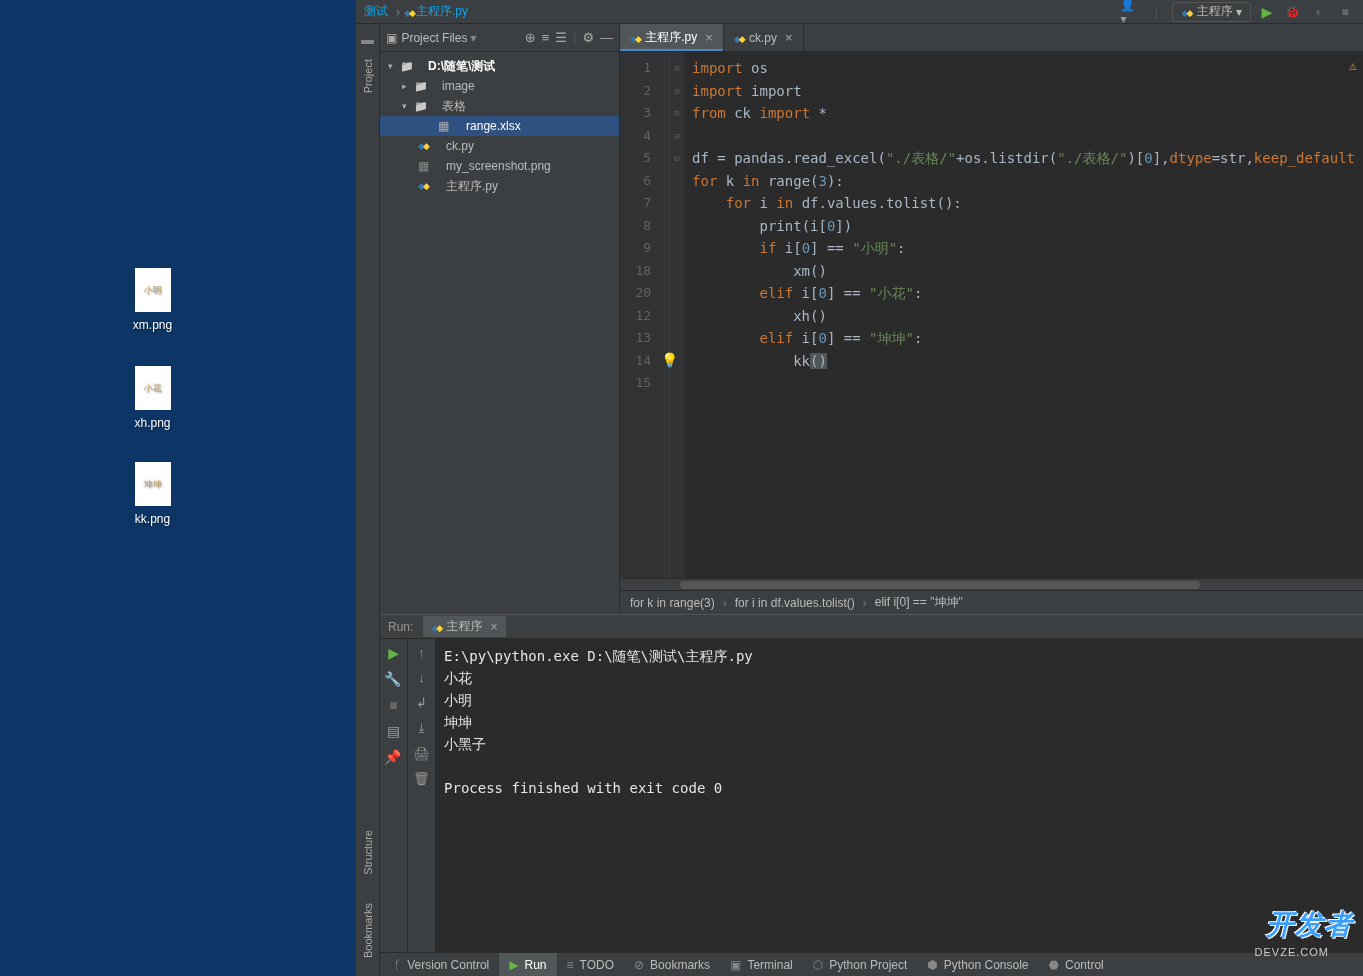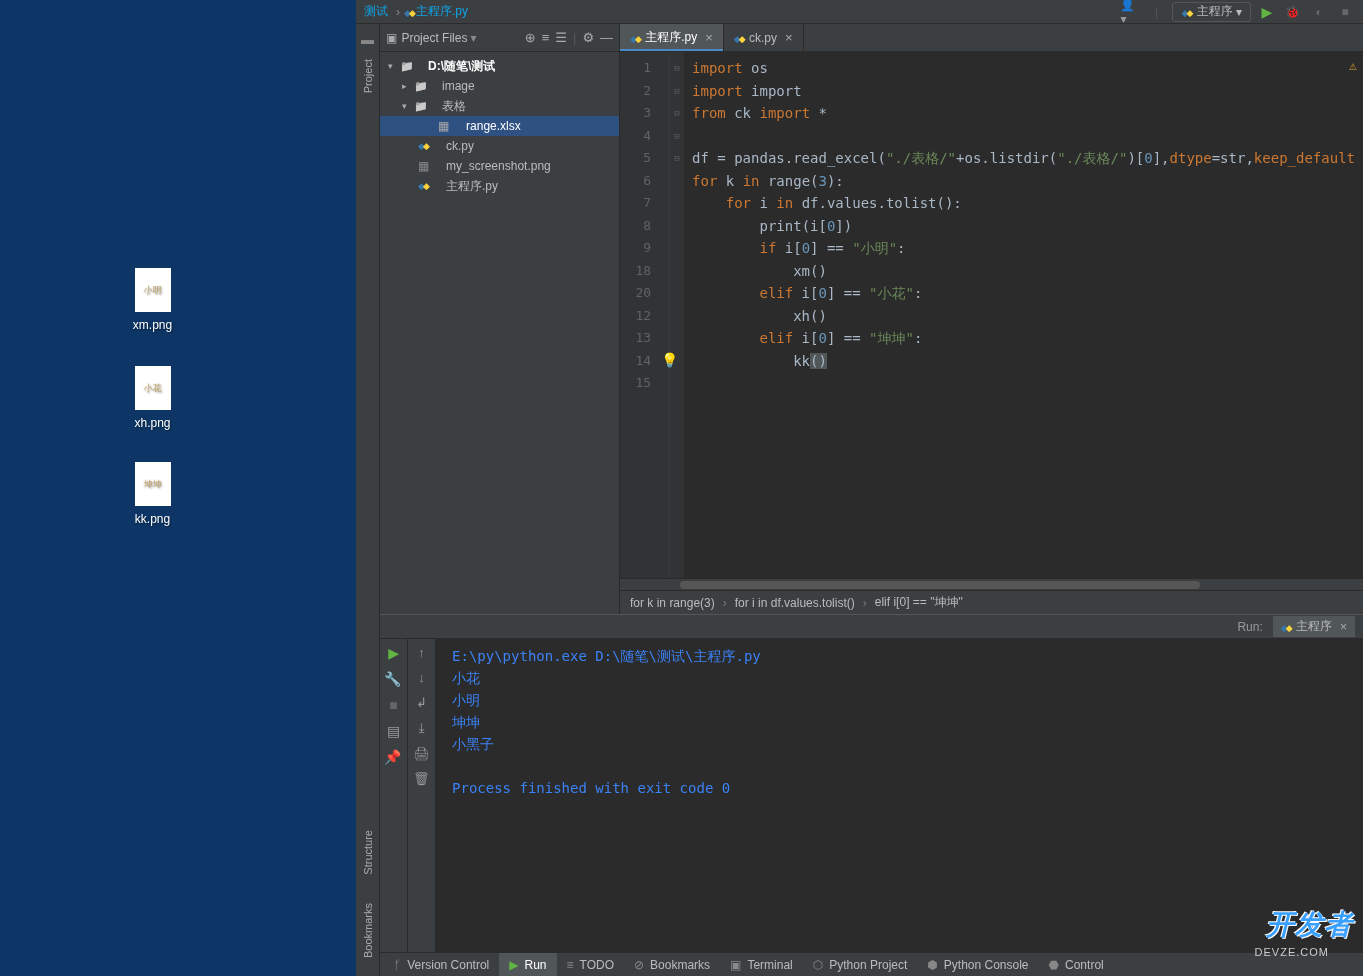--- a/index.html
+++ b/index.html
@@ -257,21 +257,20 @@
       flex-direction: column;
       border-top: 1px solid #555;
     }
     .run-header {
       height: 24px;
       background: #3c3f41;
       display: flex; align-items: center;
       padding: 0 8px;
       font-size: 12px;
       border-bottom: 1px solid #2b2b2b;
-      justify-content: flex-end;
     }
     .run-header .rlabel { color: #999; margin-right: 10px; }
     .run-header .rtab {
       display: flex; align-items: center;
       background: #515658; padding: 2px 8px;
       border-radius: 0;
     }
     .run-header .rtab .close { margin-left: 8px; color: #aaa; }
     .run-body { flex: 1; display: flex; }
     .run-tools {
@@ -285,25 +284,25 @@
     .run-tools2 {
       width: 28px;
       background: #3c3f41;
       display: flex; flex-direction: column; align-items: center;
       padding-top: 6px; gap: 10px;
       border-right: 1px solid #2b2b2b;
     }
     .run-tools2 span { color: #999; cursor: pointer; font-size: 13px; }
     .console {
       flex: 1;
-      padding: 6px 16px;
+      padding: 6px 8px;
       font-family: "Consolas", monospace;
       font-size: 14px;
       line-height: 22px;
-      color: #3b82f6;
+      color: #e5e5e5;
       white-space: pre;
     }
 
     .bottom-bar {
       height: 24px;
       background: #3c3f41;
       border-top: 1px solid #2b2b2b;
       display: flex;
       align-items: center;
       padding: 0 4px;

